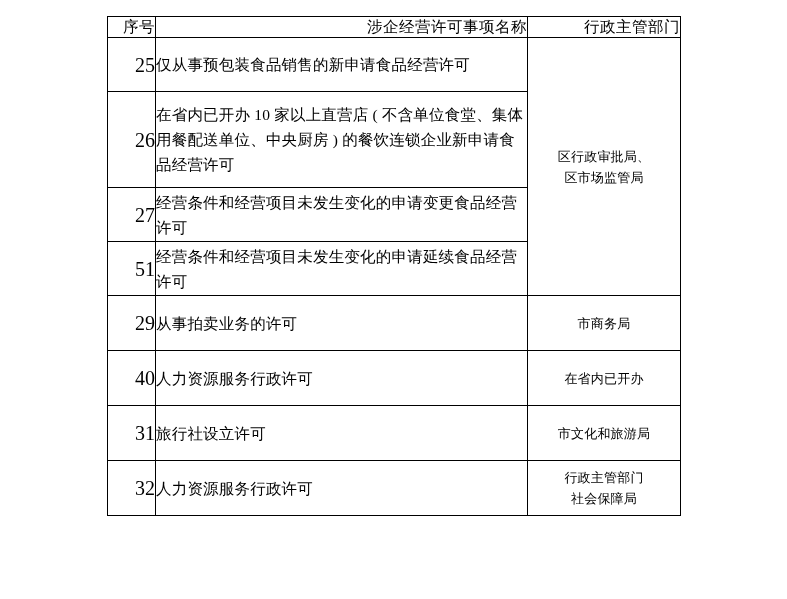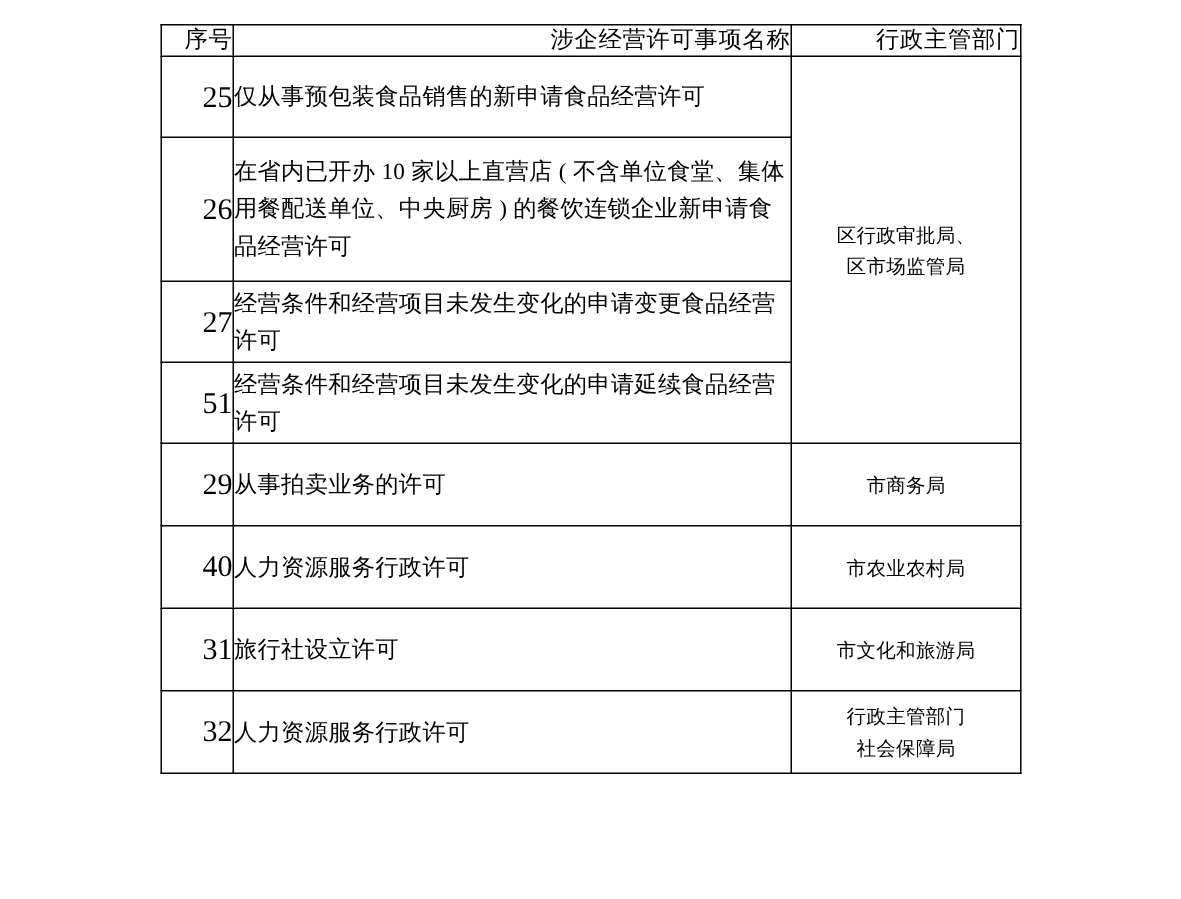--- a/index.html
+++ b/index.html
@@ -128,21 +128,21 @@
           <td class="num-cell">29</td>
           <td class="name-cell">从事拍卖业务的许可</td>
           <td class="dept-cell">
             <span class="dline">市商务局</span>
           </td>
         </tr>
         <tr class="row-h-30">
           <td class="num-cell">40</td>
           <td class="name-cell">人力资源服务行政许可</td>
           <td class="dept-cell">
-            <span class="dline">市农业农村局</span>
+            <span class="dline">在省内已开办</span>
           </td>
         </tr>
         <tr class="row-h-31">
           <td class="num-cell">31</td>
           <td class="name-cell">旅行社设立许可</td>
           <td class="dept-cell">
             <span class="dline">市文化和旅游局</span>
           </td>
         </tr>
         <tr class="row-h-32">

